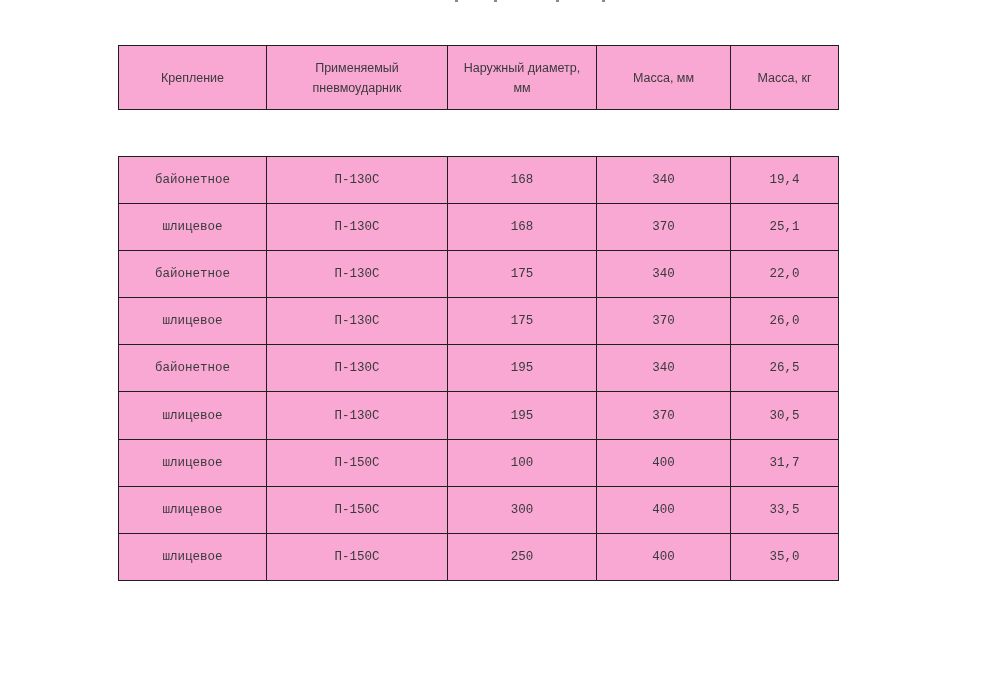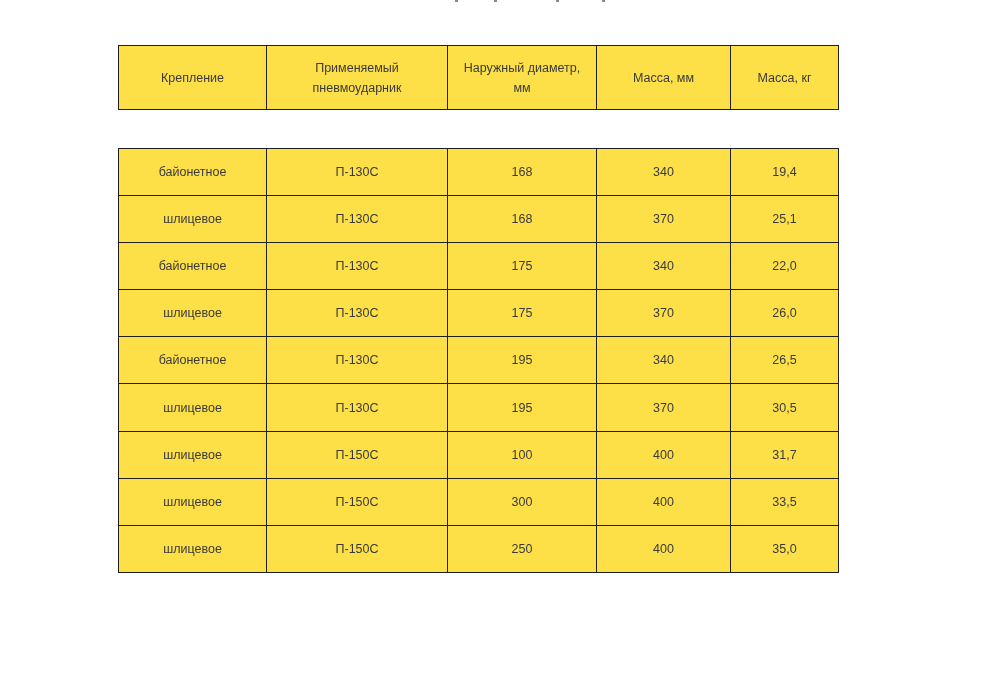--- a/index.html
+++ b/index.html
@@ -24,24 +24,24 @@
   .frag.f2 { left: 494px; }
   .frag.f3 { left: 556px; }
   .frag.f4 { left: 602px; }
 
   table.tbl {
     position: absolute;
     left: 118px;
     width: 720px;
     border-collapse: collapse;
     table-layout: fixed;
-    background: #fde047;
+    background: #f9a8d4;
   }
   .header-tbl { top: 45px; }
-  .body-tbl  { top: 148px; }
+  .body-tbl  { top: 156px; font-family: Liberation Mono, monospace; }
 
   .tbl th, .tbl td {
     border: 1px solid #1f1f1f;
     text-align: center;
     vertical-align: middle;
     font-size: 12.5px;
     font-weight: 400;
     color: #3a3a3a;
     line-height: 1.6;
     padding: 0 8px;

